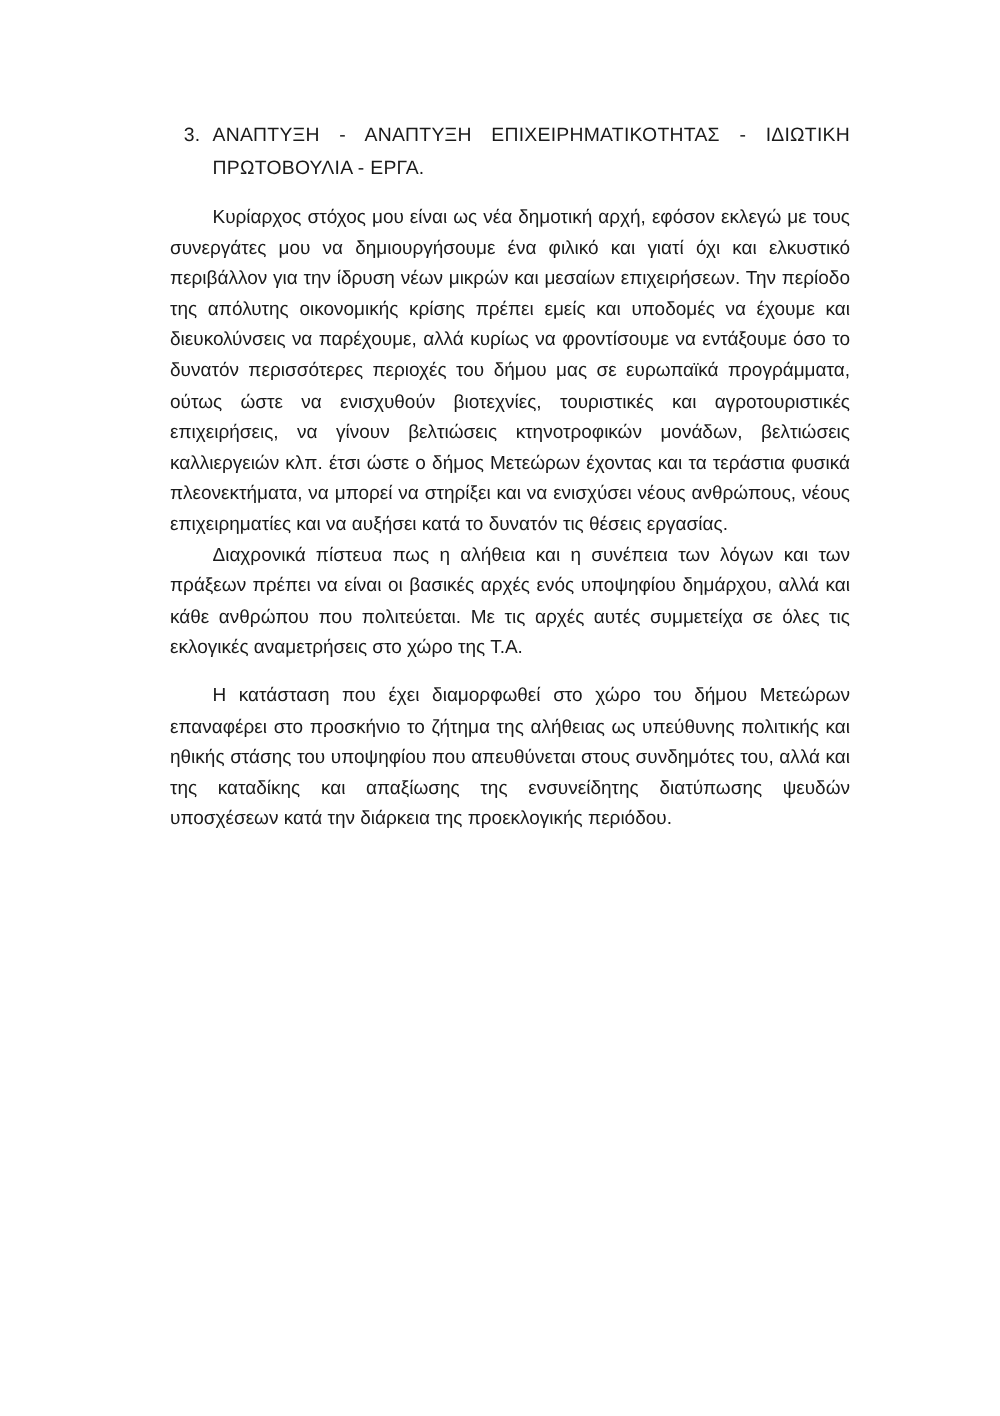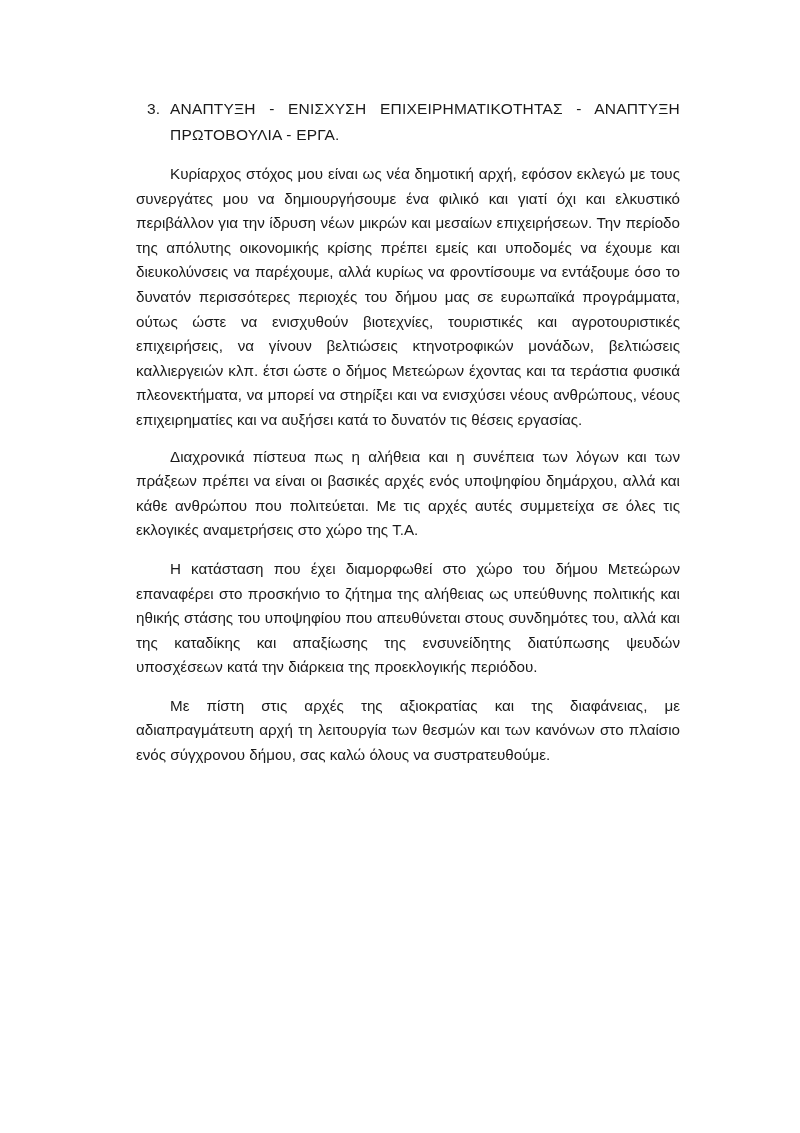--- a/index.html
+++ b/index.html
@@ -39,28 +39,27 @@
       text-align: justify;
       text-align-last: left;
     }
     .para {
       font-size: 15.2px;
       line-height: 24.6px;
       text-align: justify;
       text-indent: 34px;
       margin: 0 0 14px 0;
     }
-    .para.p1 { margin-bottom: 12px; }
+    .para.p1 { margin-bottom: 0; }
   </style>
 </head>
 <body>
 
 <div class="page">
   <div class="heading">
     <span class="heading-num">3.</span>
-    <span class="heading-text">ΑΝΑΠΤΥΞΗ - ΕΝΙΣΧΥΣΗ ΕΠΙΧΕΙΡΗΜΑΤΙΚΟΤΗΤΑΣ - ΑΝΑΠΤΥΞΗ ΠΡΩΤΟΒΟΥΛΙΑ - ΕΡΓΑ.</span>
+    <span class="heading-text">ΑΝΑΠΤΥΞΗ - ΑΝΑΠΤΥΞΗ ΕΠΙΧΕΙΡΗΜΑΤΙΚΟΤΗΤΑΣ - ΙΔΙΩΤΙΚΗ ΠΡΩΤΟΒΟΥΛΙΑ - ΕΡΓΑ.</span>
   </div>
 
   <p class="para p1">Κυρίαρχος στόχος μου είναι ως νέα δημοτική αρχή, εφόσον εκλεγώ με τους συνεργάτες μου να δημιουργήσουμε ένα φιλικό και γιατί όχι και ελκυστικό περιβάλλον για την ίδρυση νέων μικρών και μεσαίων επιχειρήσεων. Την περίοδο της απόλυτης οικονομικής κρίσης πρέπει εμείς και υποδομές να έχουμε και διευκολύνσεις να παρέχουμε, αλλά κυρίως να φροντίσουμε να εντάξουμε όσο το δυνατόν περισσότερες περιοχές του δήμου μας σε ευρωπαϊκά προγράμματα, ούτως ώστε να ενισχυθούν βιοτεχνίες, τουριστικές και αγροτουριστικές επιχειρήσεις, να γίνουν βελτιώσεις κτηνοτροφικών μονάδων, βελτιώσεις καλλιεργειών κλπ. έτσι ώστε ο δήμος Μετεώρων έχοντας και τα τεράστια φυσικά πλεονεκτήματα, να μπορεί να στηρίξει και να ενισχύσει νέους ανθρώπους, νέους επιχειρηματίες και να αυξήσει κατά το δυνατόν τις θέσεις εργασίας.</p>
   <p class="para">Διαχρονικά πίστευα πως η αλήθεια και η συνέπεια των λόγων και των πράξεων πρέπει να είναι οι βασικές αρχές ενός υποψηφίου δημάρχου, αλλά και κάθε ανθρώπου που πολιτεύεται. Με τις αρχές αυτές συμμετείχα σε όλες τις εκλογικές αναμετρήσεις στο χώρο της Τ.Α.</p>
   <p class="para">Η κατάσταση που έχει διαμορφωθεί στο χώρο του δήμου Μετεώρων επαναφέρει στο προσκήνιο το ζήτημα της αλήθειας ως υπεύθυνης πολιτικής και ηθικής στάσης του υποψηφίου που απευθύνεται στους συνδημότες του, αλλά και της καταδίκης και απαξίωσης της ενσυνείδητης διατύπωσης ψευδών υποσχέσεων κατά την διάρκεια της προεκλογικής περιόδου.</p>
-  <p class="para">Με πίστη στις αρχές της αξιοκρατίας και της διαφάνειας, με αδιαπραγμάτευτη αρχή τη λειτουργία των θεσμών και των κανόνων στο πλαίσιο ενός σύγχρονου δήμου, σας καλώ όλους να συστρατευθούμε.</p>
 </div>
 
 </body></html>

